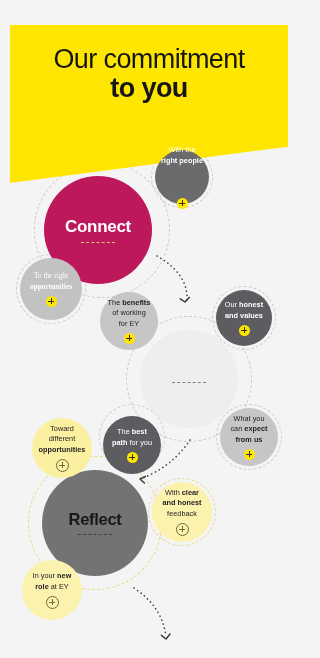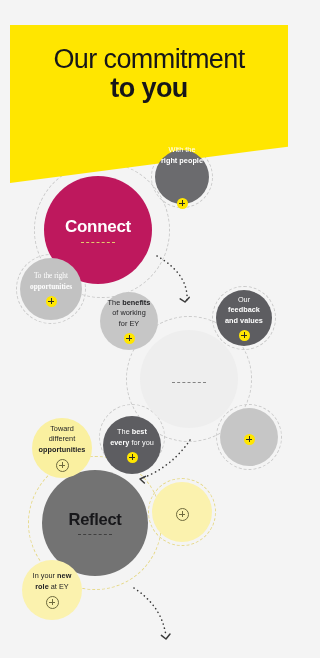--- a/index.html
+++ b/index.html
@@ -166,55 +166,63 @@
     <div class="txt">
       The <b>benefits</b><br>
       <span>of working</span><br>
       <span>for EY</span>
     </div>
     <span class="plus ylw"></span>
   </div>
 
   <div class="circ sat dark" style="left:216px;top:290px;width:56px;height:56px;">
     <div class="txt">
-      Our <b>feedback</b><br><b>and values</b>
+      Our <b>honest</b><br><b>and values</b>
     </div>
     <span class="plus ylw"></span>
   </div>
 
   <div class="circ" id="explore">
     <div class="hub-rule"></div>
   </div>
 
   <div class="circ sat dark" style="left:103px;top:416px;width:58px;height:58px;">
     <div class="txt">
-      The <b>best</b><br><b>every</b> for you
+      The <b>best</b><br><b>path</b> for you
     </div>
     <span class="plus ylw"></span>
   </div>
 
   <div class="circ sat gray" style="left:220px;top:408px;width:58px;height:58px;">
+    <div class="txt">
+      <span>What you</span><br>
+      can <b>expect</b><br><b>from us</b>
+    </div>
     <span class="plus ylw"></span>
   </div>
 
   <div class="circ sat pale" style="left:32px;top:418px;width:60px;height:60px;">
     <div class="txt">
       <span>Toward</span><br>
       <span>different</span><br>
       <b>opportunities</b>
     </div>
     <span class="plus out"></span>
   </div>
 
   <div class="circ" id="reflect">
     <div class="hub-label">Reflect</div>
     <div class="hub-rule"></div>
   </div>
 
   <div class="circ sat pale2" style="left:152px;top:482px;width:60px;height:60px;">
+    <div class="txt">
+      With <b>clear</b><br><b>and honest</b><br>
+      <span>feedback</span>
+    </div>
     <span class="plus out"></span>
   </div>
 
   <div class="circ sat pale2" style="left:22px;top:560px;width:60px;height:60px;">
     <div class="txt">
       In your <b>new</b><br><b>role</b> at EY
     </div>
     <span class="plus out"></span>
   </div>
 

